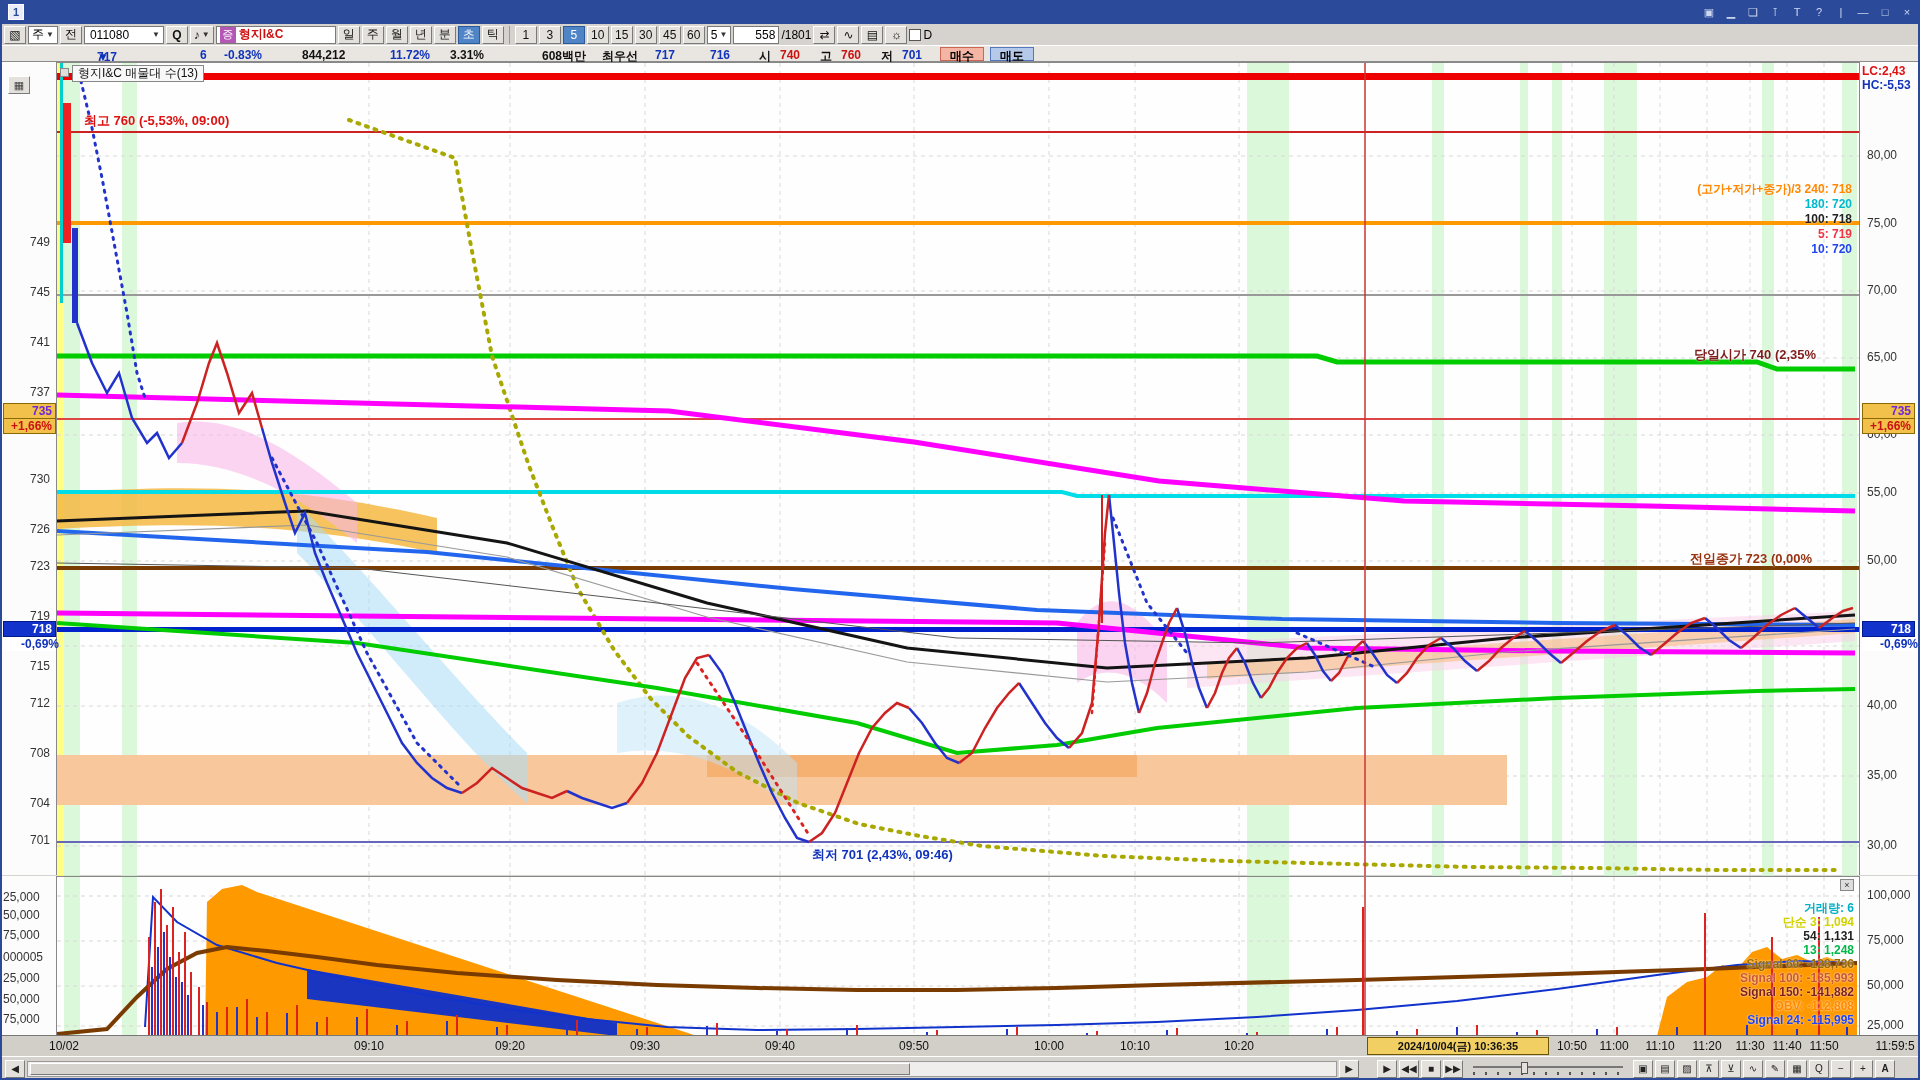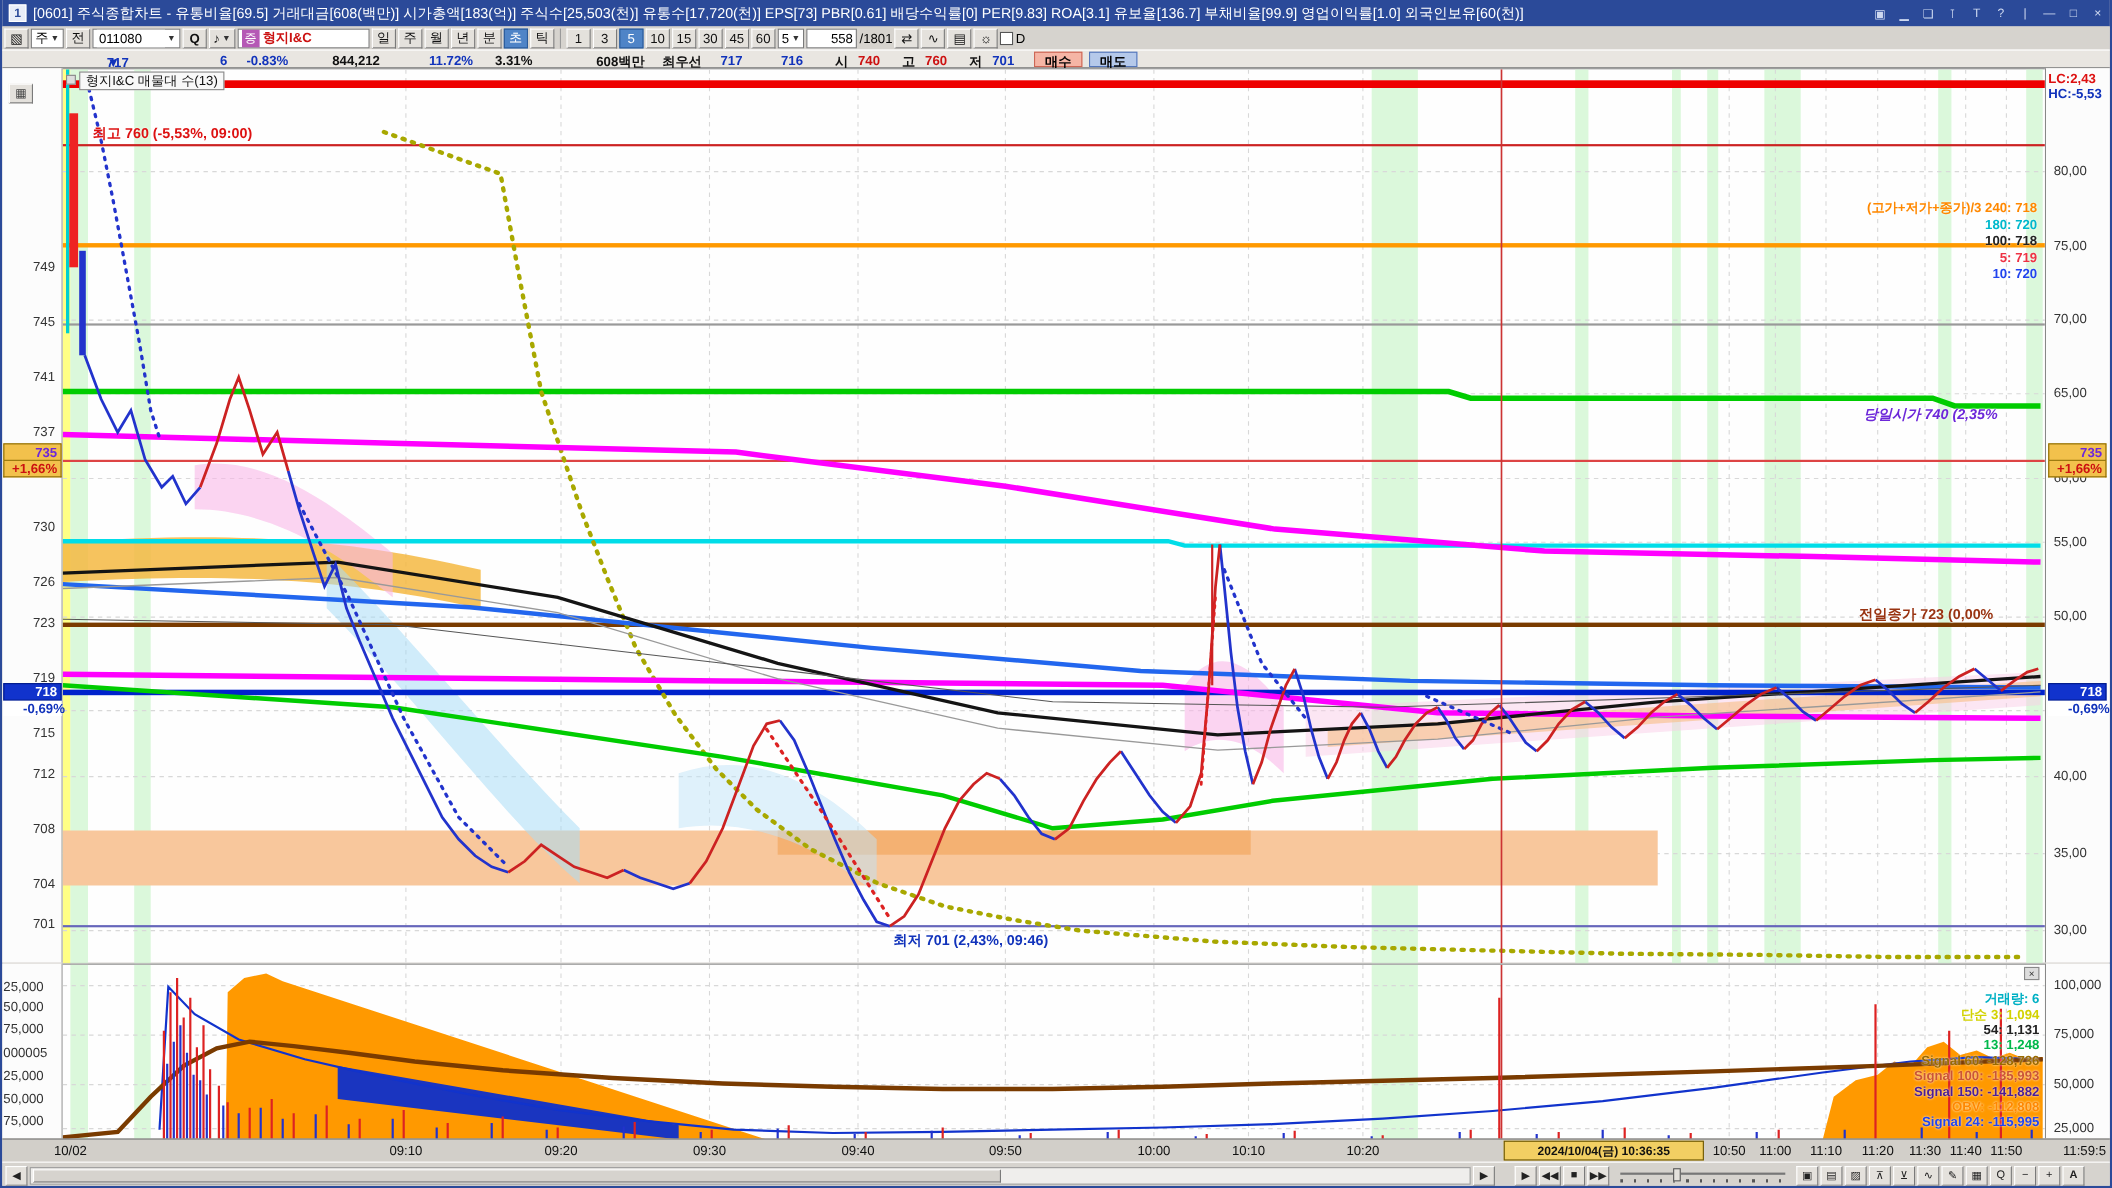--- a/index.html
+++ b/index.html
@@ -71,21 +71,20 @@
   .sdots{position:absolute;top:10px;left:0;width:150px;height:3px;
          background:repeating-linear-gradient(90deg,#555 0 2px,transparent 2px 12px);}
 </style>
 </head>
 <body>
 
 <div id="screen">
 
   <div id="titlebar">
     <div id="app-icon">1</div>
-    <div style="overflow:hidden;">[0601] 주식종합차트 - 유통비율[69.5] 거래대금[608(백만)] 시가총액[183(억)] 주식수[25,503(천)] 유통수[17,720(천)] EPS[73] PBR[0.61] 배당수익률[0] PER[9.83] ROA[3.1] 유보율[136.7] 부채비율[99.9] 영업이익률[1.0] 외국인보유[60(천)]</div>
     <div id="win-controls">
         <div class="wctl">▣</div>
         <div class="wctl">▁</div>
         <div class="wctl">❏</div>
         <div class="wctl">⊺</div>
         <div class="wctl">T</div>
         <div class="wctl">?</div>
         <div class="wctl">|</div>
         <div class="wctl">—</div>
         <div class="wctl">□</div>
@@ -380,39 +379,39 @@
       <path d="M92,159V60 M98,159V25 M104,159V12 M110,159V48 M116,159V30 M122,159V75 M128,159V55 M134,159V95 M142,159V110 M150,159V125 M170,159V130 M190,159V122 M210,159V135 M240,159V128 M270,159V140 M310,159V132 M350,159V144 M400,159V138 M450,159V148 M520,159V143 M590,159V150 M660,159V146 M730,159V152 M800,159V148 M880,159V153 M960,159V150 M1040,159V154 M1120,159V151 M1200,159V155 M1280,159V150 M1306,159V30 M1360,159V152 M1420,159V148 M1480,159V153 M1560,159V150 M1648,159V36 M1715,159V60 M1762,159V40" stroke="#dd2222" stroke-width="2" fill="none"></path>
       <path d="M95,159V90 M101,159V70 M107,159V55 M113,159V80 M119,159V100 M125,159V105 M131,159V118 M146,159V128 M160,159V135 M180,159V130 M200,159V140 M230,159V136 M260,159V145 M300,159V140 M340,159V148 M390,159V144 M440,159V150 M510,159V147 M580,159V152 M650,159V149 M720,159V154 M790,159V151 M870,159V155 M950,159V152 M1030,159V156 M1110,159V153 M1190,159V156 M1270,159V152 M1340,159V154 M1400,159V150 M1460,159V155 M1540,159V152 M1620,159V150 M1690,159V148 M1740,159V152 M1790,159V150" stroke="#2233cc" stroke-width="2" fill="none"></path>
       <line x1="1308" y1="0" x2="1308" y2="159" stroke="#cc3333" stroke-width="1.5"></line>
     </svg>
   </div>
 
   <div id="ind-sq"></div>
   <div id="indicator-label">형지I&amp;C 매물대 수(13)</div>
   <div class="anno" style="left:82px;top:112px;color:#dd1111;">최고 760 (-5,53%, 09:00)</div>
   <div class="anno" style="left:810px;top:846px;color:#1133bb;">최저 701 (2,43%, 09:46)</div>
-  <div class="anno" style="left:1692px;top:368px;color:#6d28d9;font-style:italic;">당일시가 740 (2,35%</div>
+  <div class="anno" style="left:1692px;top:346px;color:#7f1d1d;">당일시가 740 (2,35%</div>
   <div class="anno" style="left:1688px;top:550px;color:#993311;">전일종가 723 (0,00%</div>
   <div class="anno" style="left:1860px;top:64px;color:#dd1111;font-size:12px;">LC:2,43</div>
   <div class="anno" style="left:1860px;top:78px;color:#1133bb;font-size:12px;">HC:-5,53</div>
   <div id="ma-legend">
       <div class="legline" style="color: rgb(255, 136, 0);">(고가+저가+종가)/3 240: 718</div>
       <div class="legline" style="color: rgb(0, 184, 204);">180: 720</div>
       <div class="legline" style="color: rgb(34, 34, 34);">100: 718</div>
       <div class="legline" style="color: rgb(238, 51, 68);">5: 719</div>
       <div class="legline" style="color: rgb(34, 68, 238);">10: 720</div>
     </div>
   <div id="vol-legend">
       <div class="legline" style="color: rgb(0, 176, 196);">거래량: 6</div>
       <div class="legline" style="color: rgb(210, 210, 0);">단순 3: 1,094</div>
       <div class="legline" style="color: rgb(34, 34, 34);">54: 1,131</div>
       <div class="legline" style="color: rgb(0, 184, 74);">13: 1,248</div>
       <div class="legline" style="color: rgb(154, 106, 0);">Signal 60: -128,736</div>
       <div class="legline" style="color: rgb(204, 85, 51);">Signal 100: -135,993</div>
-      <div class="legline" style="color: #4c1d95;">Signal 150: -141,882</div>
+      <div class="legline" style="color: #7f1d1d;">Signal 150: -141,882</div>
       <div class="legline" style="color: rgb(255, 136, 0);">OBV: -112,808</div>
       <div class="legline" style="color: rgb(34, 68, 238);">Signal 24: -115,995</div>
     </div>
   <div id="vol-close">×</div>
 
   <div class="badge" style="left:1px;top:403px;">
     <div class="bval">735</div>
     <div class="bpct">+1,66%</div>
   </div>
   <div class="badge" style="left:1860px;top:403px;">

